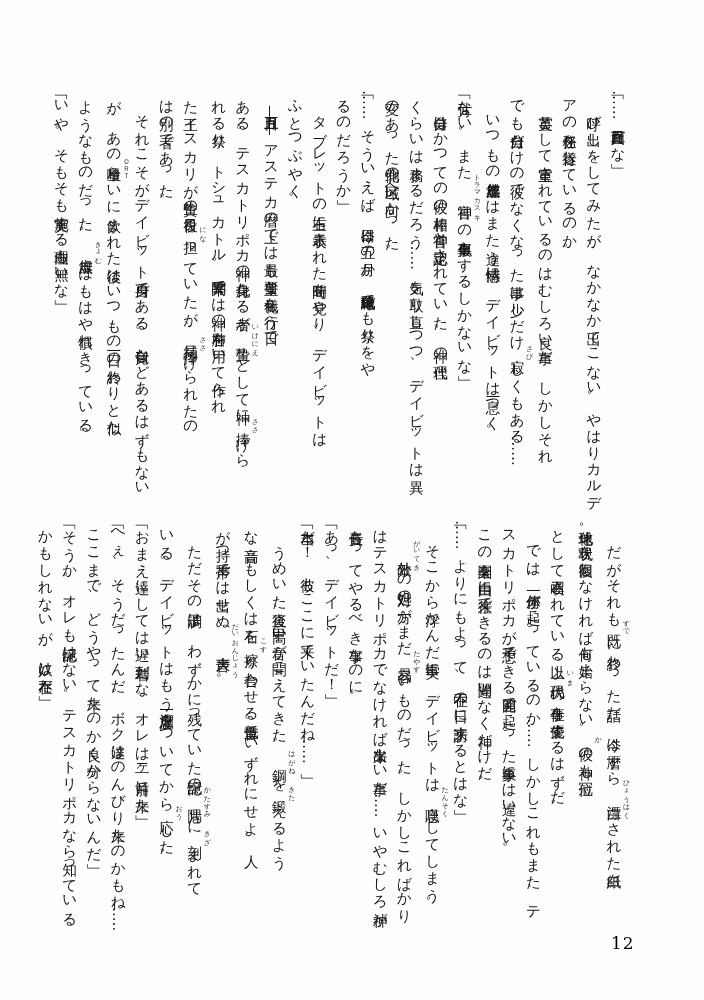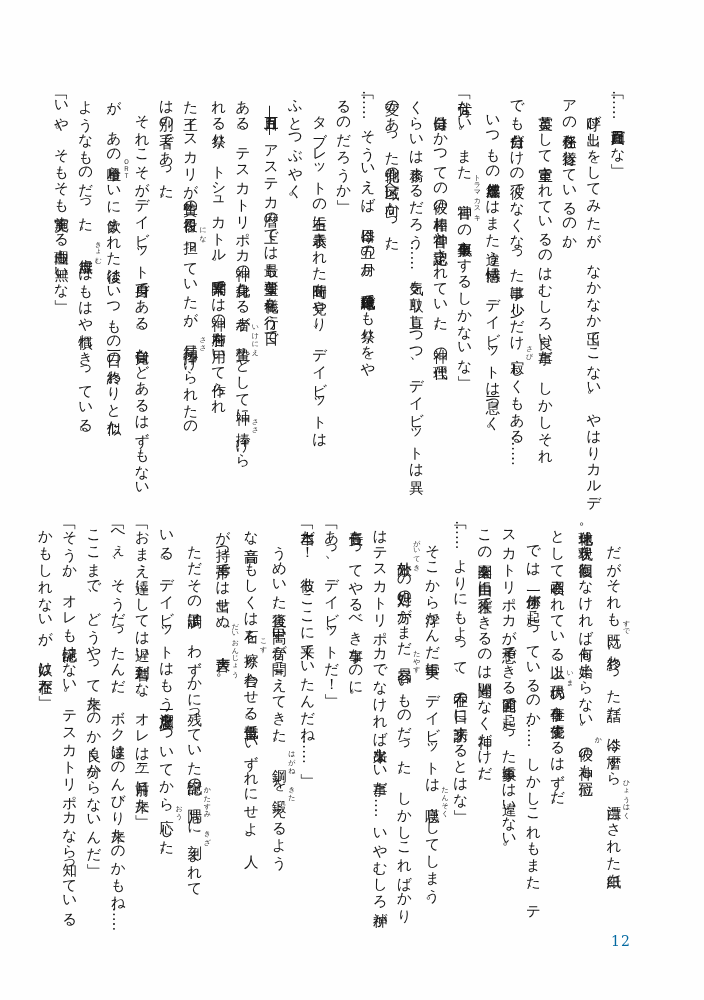--- a/index.html
+++ b/index.html
@@ -41,22 +41,22 @@
   ruby { ruby-align: center; }
   rt {
     font-size: 7px;
     letter-spacing: 0;
     opacity: 0.92;
   }
   .page-number {
     position: absolute;
     left: 611px;
     top: 933px;
-    font-size: 14px;
-    color: #0369a1;
+    font-size: 17px;
+    color: #000000;
     letter-spacing: 1px;
   }
 </style>
 </head>
 <body>
 
 <div class="page">
 
   <div class="text-block block-upper">
       <p class="tline">「……真面目だな」</p>

